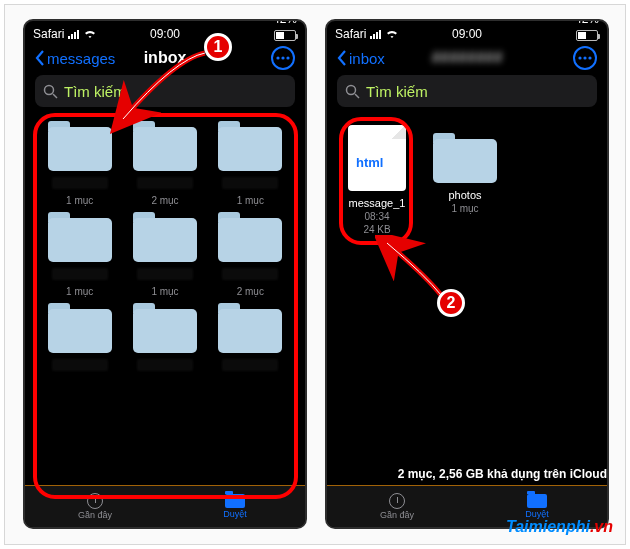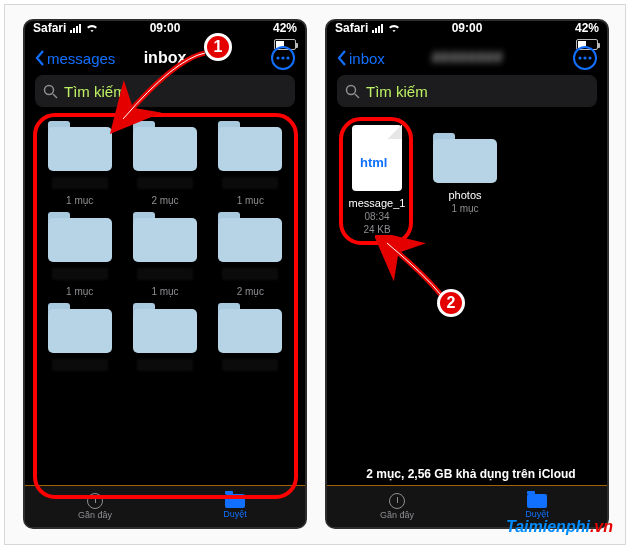--- a/index.html
+++ b/index.html
@@ -1,21 +1,21 @@
 <!DOCTYPE html>
 <html><head>
 <meta charset="utf-8">
 <style>
   * { margin:0; padding:0; box-sizing:border-box; }
   body { background:#fff; width:630px; height:549px; font-family:-apple-system,Helvetica Neue,Arial,sans-serif; position:relative; }
   .canvas { position:absolute; left:4px; top:4px; width:622px; height:541px; border:1px solid #d7d7d7; background:#fafafa; }
   .phone { position:absolute; top:14px; width:284px; height:510px; background:#000; border-radius:10px; overflow:hidden; border:2px solid #2e2e2e; }
   .phone.p1 { left:18px; }
   .phone.p2 { left:320px; }
-  .status-bar { height:20px; display:flex; align-items:flex-start; justify-content:space-between; padding:0 8px; color:#fff; font-size:12px; font-weight:700; }
+  .status-bar { height:20px; display:flex; align-items:flex-end; justify-content:space-between; padding:0 8px; color:#fff; font-size:12px; font-weight:400; }
   .status-left { display:flex; align-items:center; gap:4px; }
   .status-right { display:flex; align-items:center; gap:4px;flex-direction:column; }
   .sig { display:inline-flex; align-items:flex-end; gap:1px; }
   .sig span { width:2px; background:#fff; display:inline-block; }
   .sig span:nth-child(1){height:3px} .sig span:nth-child(2){height:5px} .sig span:nth-child(3){height:7px} .sig span:nth-child(4){height:9px}
   .batt { width:22px; height:11px; border:1px solid #bbb; border-radius:2px; position:relative; }
   .batt::after { content:""; position:absolute; right:-3px; top:3px; width:2px; height:5px; background:#bbb; border-radius:0 1px 1px 0; }
   .batt .lvl { position:absolute; left:1px; top:1px; bottom:1px; width:42%; background:#fff; }
   .nav { height:34px; display:flex; align-items:center; justify-content:space-between; padding:0 10px; }
   .back { color:#1170ff; font-size:15px; display:flex; align-items:flex-start; gap:2px; max-width:90px; white-space:nowrap; overflow:hidden; }
@@ -26,27 +26,27 @@
   .search .sicon { color:#8e8e93; font-size:15px; }
   .search .sph { color:#bef264; font-size:15px; }
   .body-area { position:absolute; top:94px; bottom:42px; left:0; right:0; overflow:hidden; }
   .grid { display:grid; grid-template-columns:repeat(3,1fr); gap:6px 4px; padding:6px 14px; }
   .cell { display:flex; flex-direction:column; align-items:center; }
   .folder { width:64px; height:50px; position:relative; }
   .folder .tab { position:absolute; left:0; top:0; width:22px; height:10px; background:#a9c9de; border-radius:3px 3px 0 0; }
   .folder .bod { position:absolute; left:0; top:6px; right:0; bottom:0; background:#b7d3e6; border-radius:5px; }
   .fname { margin-top:6px; height:12px; width:56px; background:#111; border-radius:2px; filter:blur(1px); opacity:.7; }
   .fmeta { margin-top:6px; color:#8e8e93; font-size:10px; }
-  .file { width:50px; height:66px; background:#fff; border-radius:4px; position:relative; }
+  .file { width:58px; height:66px; background:#fff; border-radius:4px; position:relative; }
   .file::after { content:""; position:absolute; top:0; right:0; width:14px; height:14px; background:linear-gradient(135deg,transparent 47%,#e6e6e6 50%); }
   .file .ext { position:absolute; left:8px; top:30px; color:#1170ff; font-size:13px; font-weight:600; }
   .file-wrap { width:64px; display:flex; flex-direction:column; align-items:center; }
   .file-label { color:#fff; font-size:11px; margin-top:6px; }
   .file-sub { color:#8e8e93; font-size:10px; margin-top:2px; }
-  .storage { position:absolute; bottom:46px; left:8px; right:0; text-align:center; color:#fff; font-size:12px; font-weight:600; }
+  .storage { position:absolute; bottom:46px; left:8px; right:0; text-align:right; color:#fff; font-size:12px; font-weight:600; }
   .tabbar { position:absolute; bottom:0; left:0; right:0; height:42px; background:#141414; display:flex; border-top:1px solid #a16207; }
   .tabbtn { flex:1; display:flex; flex-direction:column; align-items:center; justify-content:center; gap:1px; color:#8e8e93; font-size:9px; }
   .tabbtn.active { color:#1170ff; }
   .clock { width:16px; height:16px; border:1.5px solid currentColor; border-radius:50%; position:relative; }
   .clock::after { content:""; position:absolute; left:7px; top:3px; width:1px; height:6px; background:currentColor; }
   .folder-mini { width:20px; height:14px; background:currentColor; border-radius:2px; position:relative; }
   .folder-mini::before { content:""; position:absolute; top:-3px; left:0; width:8px; height:3px; background:currentColor; border-radius:1px 1px 0 0; }
   .grid2 { display:flex; gap:24px; padding:10px 18px; }
   .redbox { position:absolute; border:4px solid #f00; border-radius:22px; pointer-events:none; }
   .callout { position:absolute; width:28px; height:28px; background:#e50000; border:3px solid #fff; border-radius:50%; color:#fff; font-size:16px; font-weight:700; display:flex; align-items:center; justify-content:center; z-index:5; box-shadow:0 1px 2px rgba(0,0,0,.5); }

